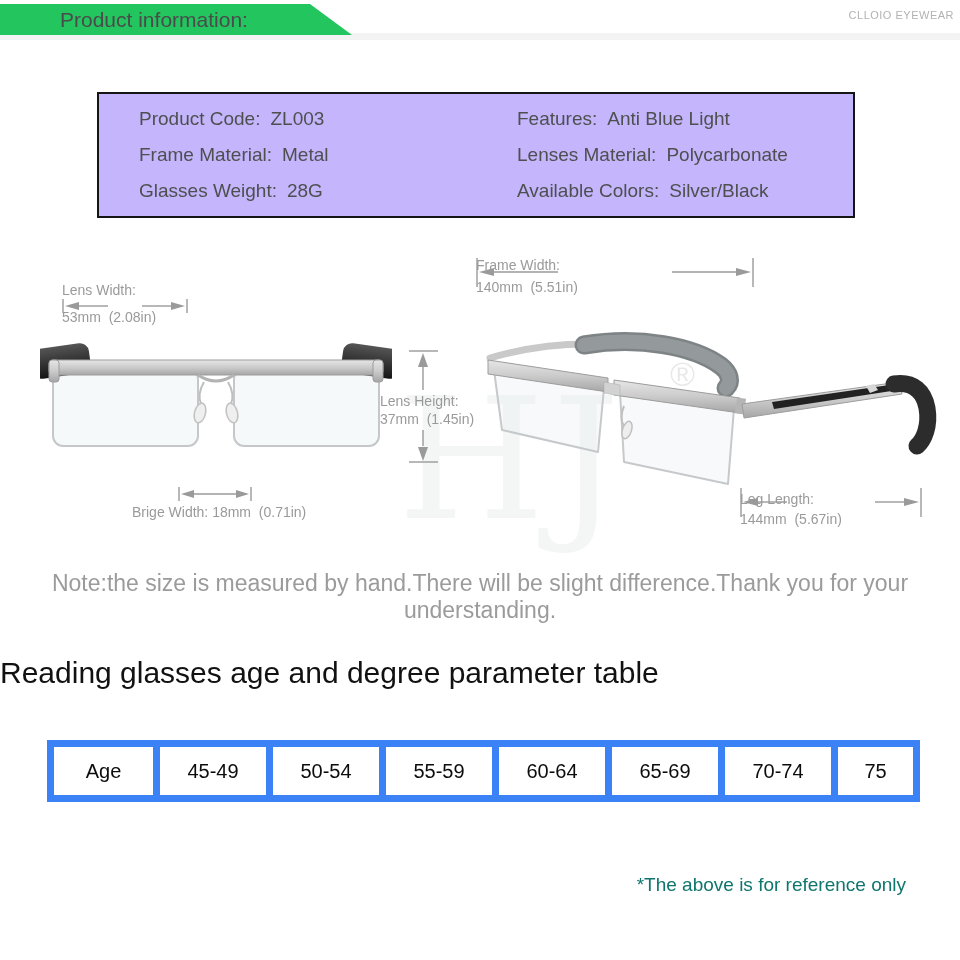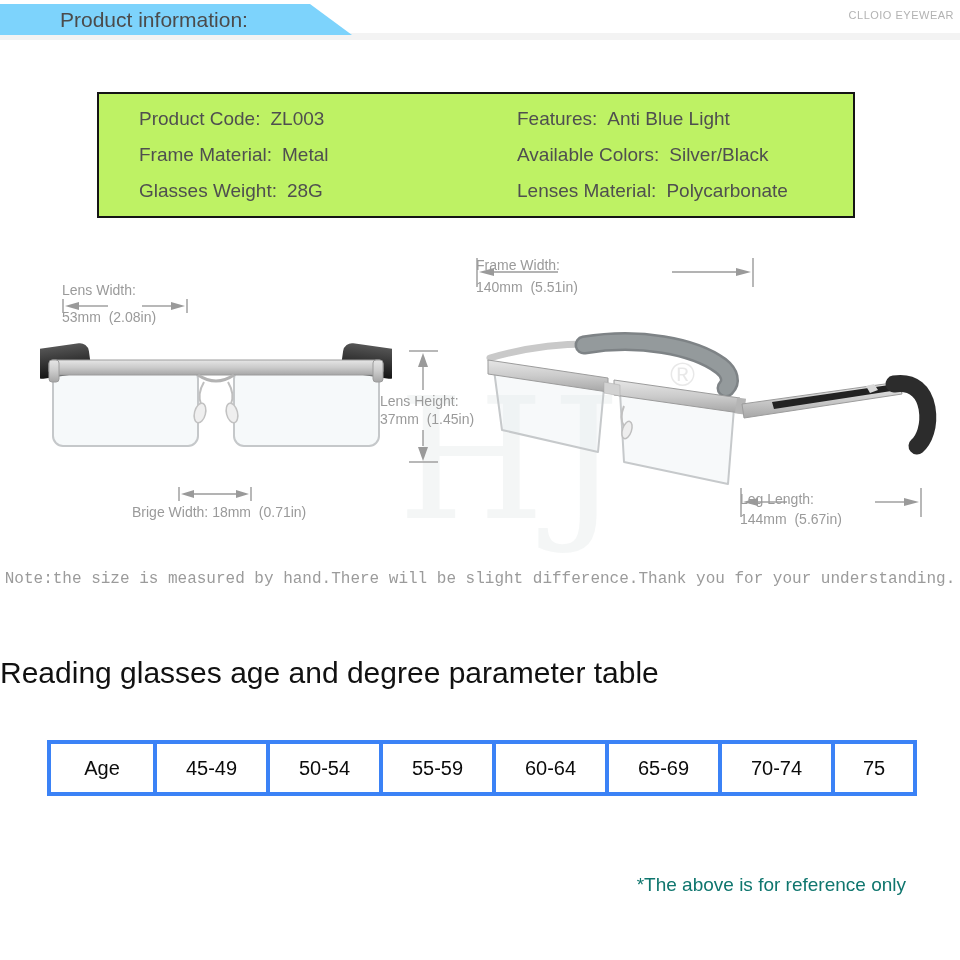--- a/index.html
+++ b/index.html
@@ -6,58 +6,58 @@
   body{
     width:960px;height:960px;position:relative;background:#ffffff;
     font-family:"Liberation Sans", sans-serif;overflow:hidden;
   }
   .abs{position:absolute;}
   .pre{white-space:pre;}
 
   
   .top-strip{left:0;top:33px;width:960px;height:7px;background:#f3f3f3;}
   .banner{
-    left:0;top:4px;width:352px;height:31px;background:#7dd3fc;
+    left:0;top:4px;width:352px;height:31px;background:#22c55e;
     clip-path:polygon(0 0,310px 0,100% 100%,0 100%);
   }
   .banner-text{
     padding-left:60px;line-height:31px;font-size:21px;color:#4b4b4b;
   }
   .brand{right:6px;top:9px;font-size:11px;color:#b2b2b2;letter-spacing:.5px;}
 
   
   .info-box{
-    left:97px;top:92px;width:754px;height:122px;border:2px solid #151515;background:#bef264;
+    left:97px;top:92px;width:754px;height:122px;border:2px solid #151515;background:#c4b5fd;
   }
   .info-col{
     position:absolute;top:0;height:100%;display:flex;flex-direction:column;
     justify-content:space-evenly;font-size:19px;color:#4f4f4f;
   }
   .info-col.left{left:40px;}
   .info-col.right{left:418px;}
   .info-row{display:flex;}
   .info-row .val{margin-left:10px;}
 
   
   .dim{color:#9a9a9a;font-size:14px;text-align:center;}
   .dim svg{position:absolute;overflow:visible;}
   .dim .lbl,.dim .val{position:absolute;left:0;width:100%;text-align:left;}
   .dim line,.dim path{stroke:#9a9a9a;stroke-width:1.4;fill:none;}
   .dim polygon{fill:#9a9a9a;stroke:none;}
 
   
-  .note{left:0;top:570px;width:960px;text-align:center;font-size:16px;color:#9b9b9b;font-family:Liberation Mono, monospace;}
+  .note{left:0;top:570px;width:960px;text-align:center;font-size:23px;color:#9b9b9b;}
   .heading{left:0;top:656px;width:960px;text-align:left;font-size:30px;color:#111111;}
   .footer{right:54px;top:874px;font-size:19px;color:#0f766e;}
 
   
   .param-table{left:47px;top:740px;}
   table{border-collapse:collapse;table-layout:fixed;width:866px;}
   td{
-    border:4px solid #3b82f6;height:46px;text-align:center;vertical-align:middle;
+    border:7px solid #3b82f6;height:46px;text-align:center;vertical-align:middle;
     font-size:20px;color:#0c0c0c;background:#fff;
   }
 
   
   .watermark{
     left:398px;top:362px;font-size:168px;font-family:"DejaVu Serif", serif;
     color:rgba(120,135,140,0.08);letter-spacing:8px;pointer-events:none;
   }
 </style>
 </head>
@@ -83,26 +83,26 @@
       <span class="lab">Glasses Weight:</span>
       <span class="val">28G</span>
     </div>
   </div>
   <div class="info-col right">
     <div class="info-row">
       <span class="lab">Features:</span>
       <span class="val">Anti Blue Light</span>
     </div>
     <div class="info-row">
+      <span class="lab">Lenses Material:</span>
+      <span class="val">Polycarbonate</span>
+    </div>
+    <div class="info-row">
       <span class="lab">Available Colors:</span>
       <span class="val">Silver/Black</span>
-    </div>
-    <div class="info-row">
-      <span class="lab">Lenses Material:</span>
-      <span class="val">Polycarbonate</span>
     </div>
   </div>
 </div>
 
 <div class="abs watermark">HJ</div>
 
 <div class="abs" style="left:40px;top:332px;width:352px;height:146px;">
   <svg viewBox="0 0 352 146" width="352" height="146">
     <defs>
       <linearGradient id="gSilver" x1="0" y1="0" x2="0" y2="1">

